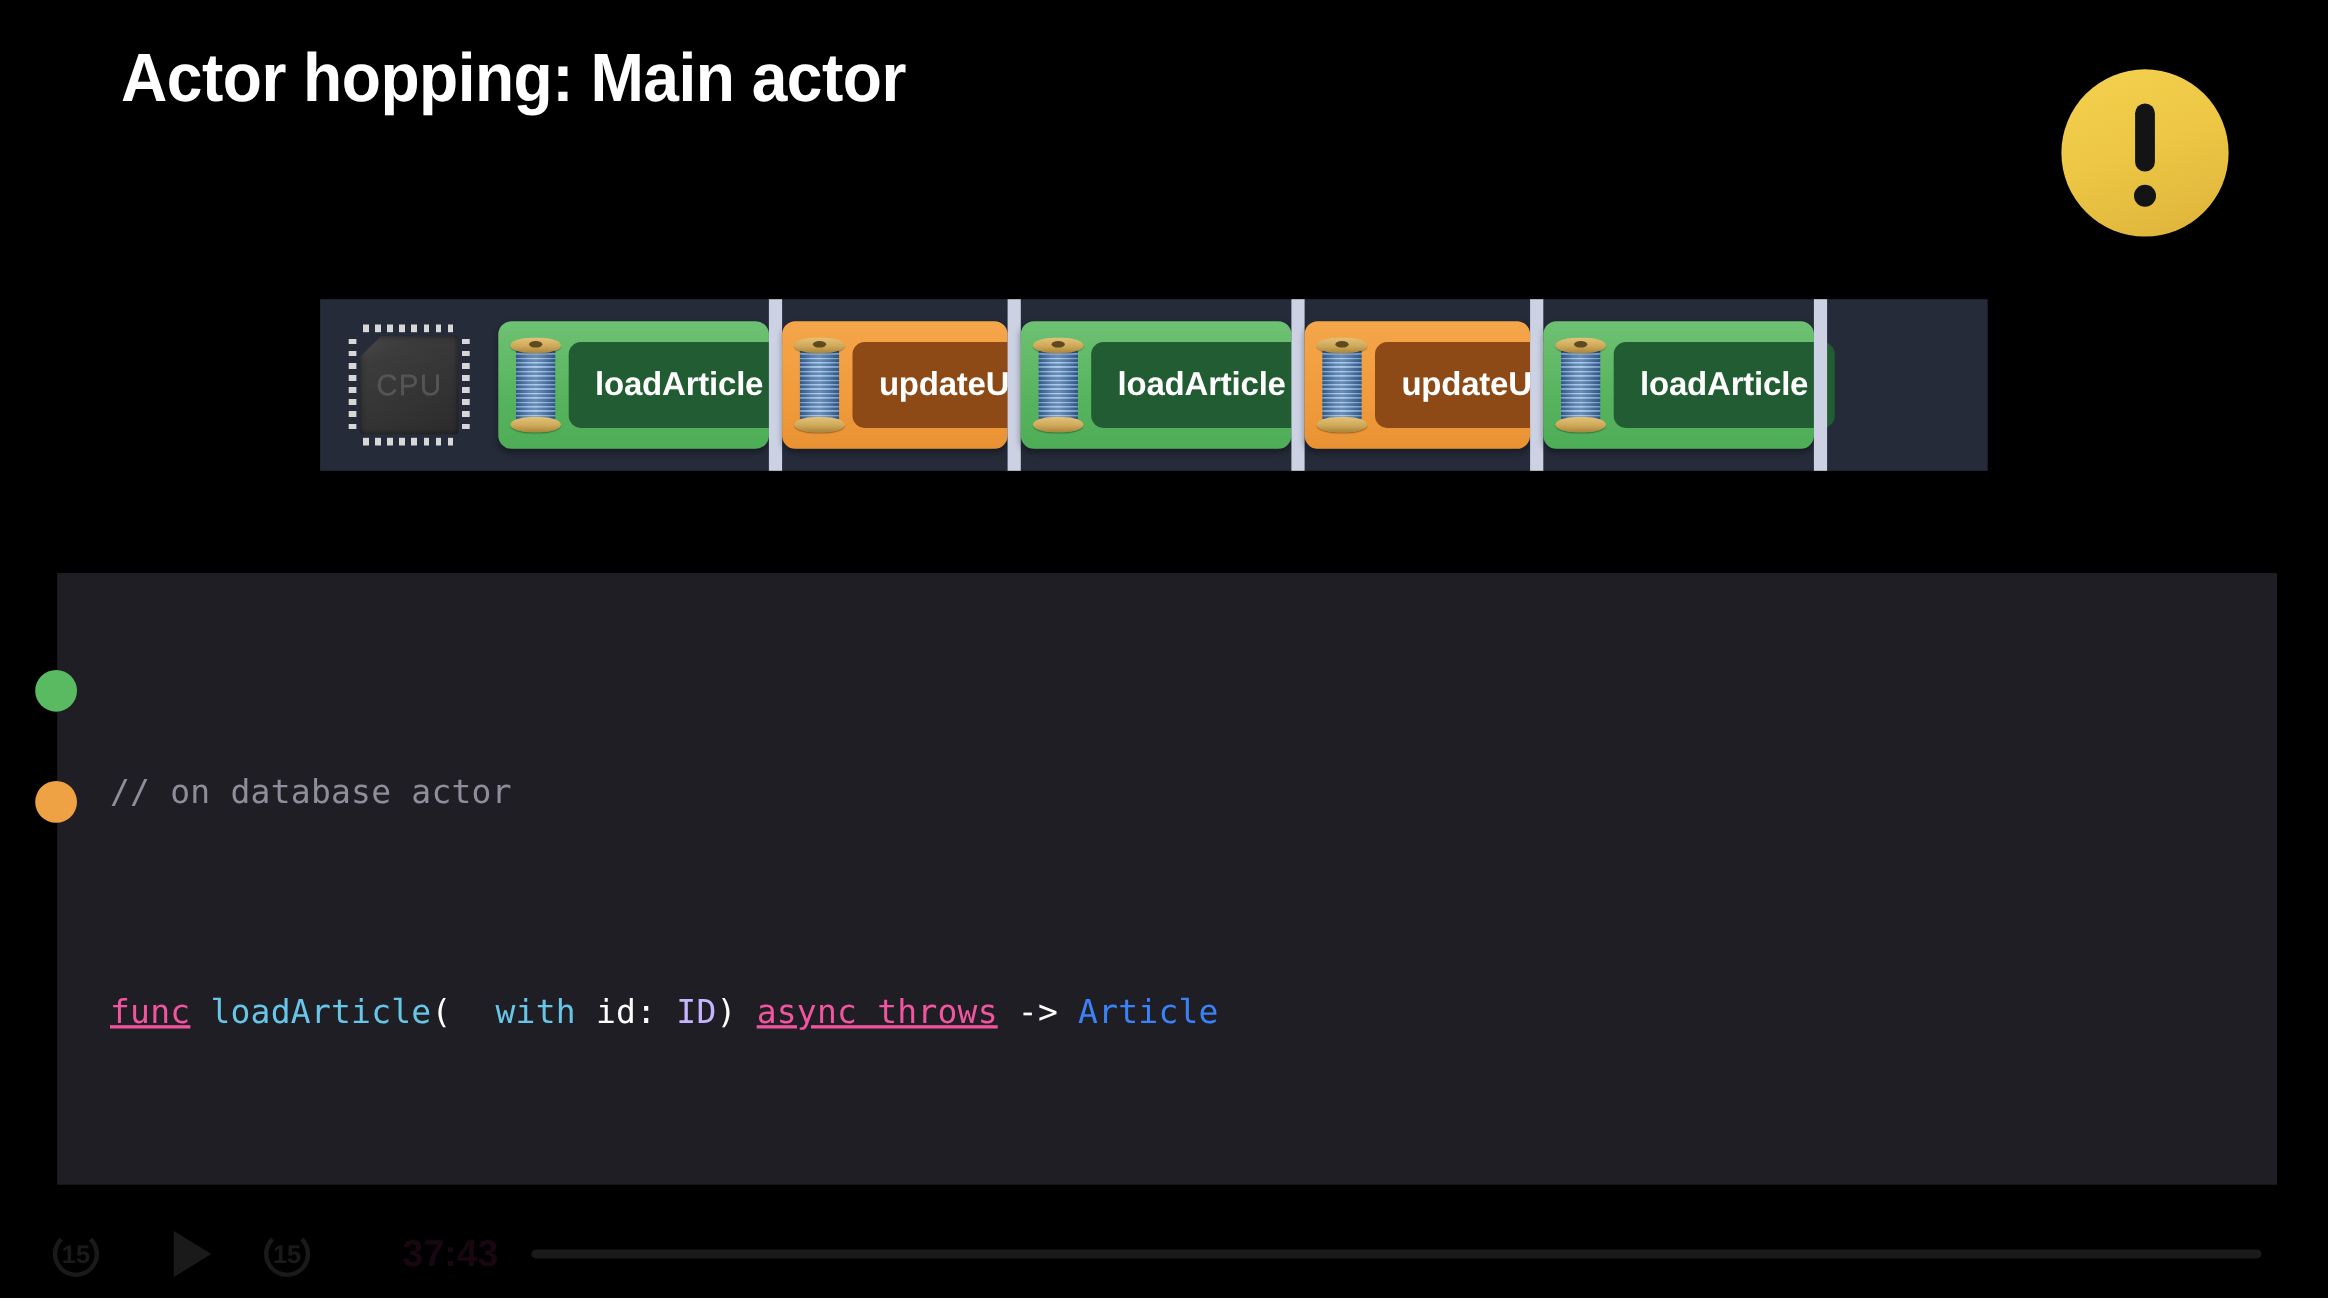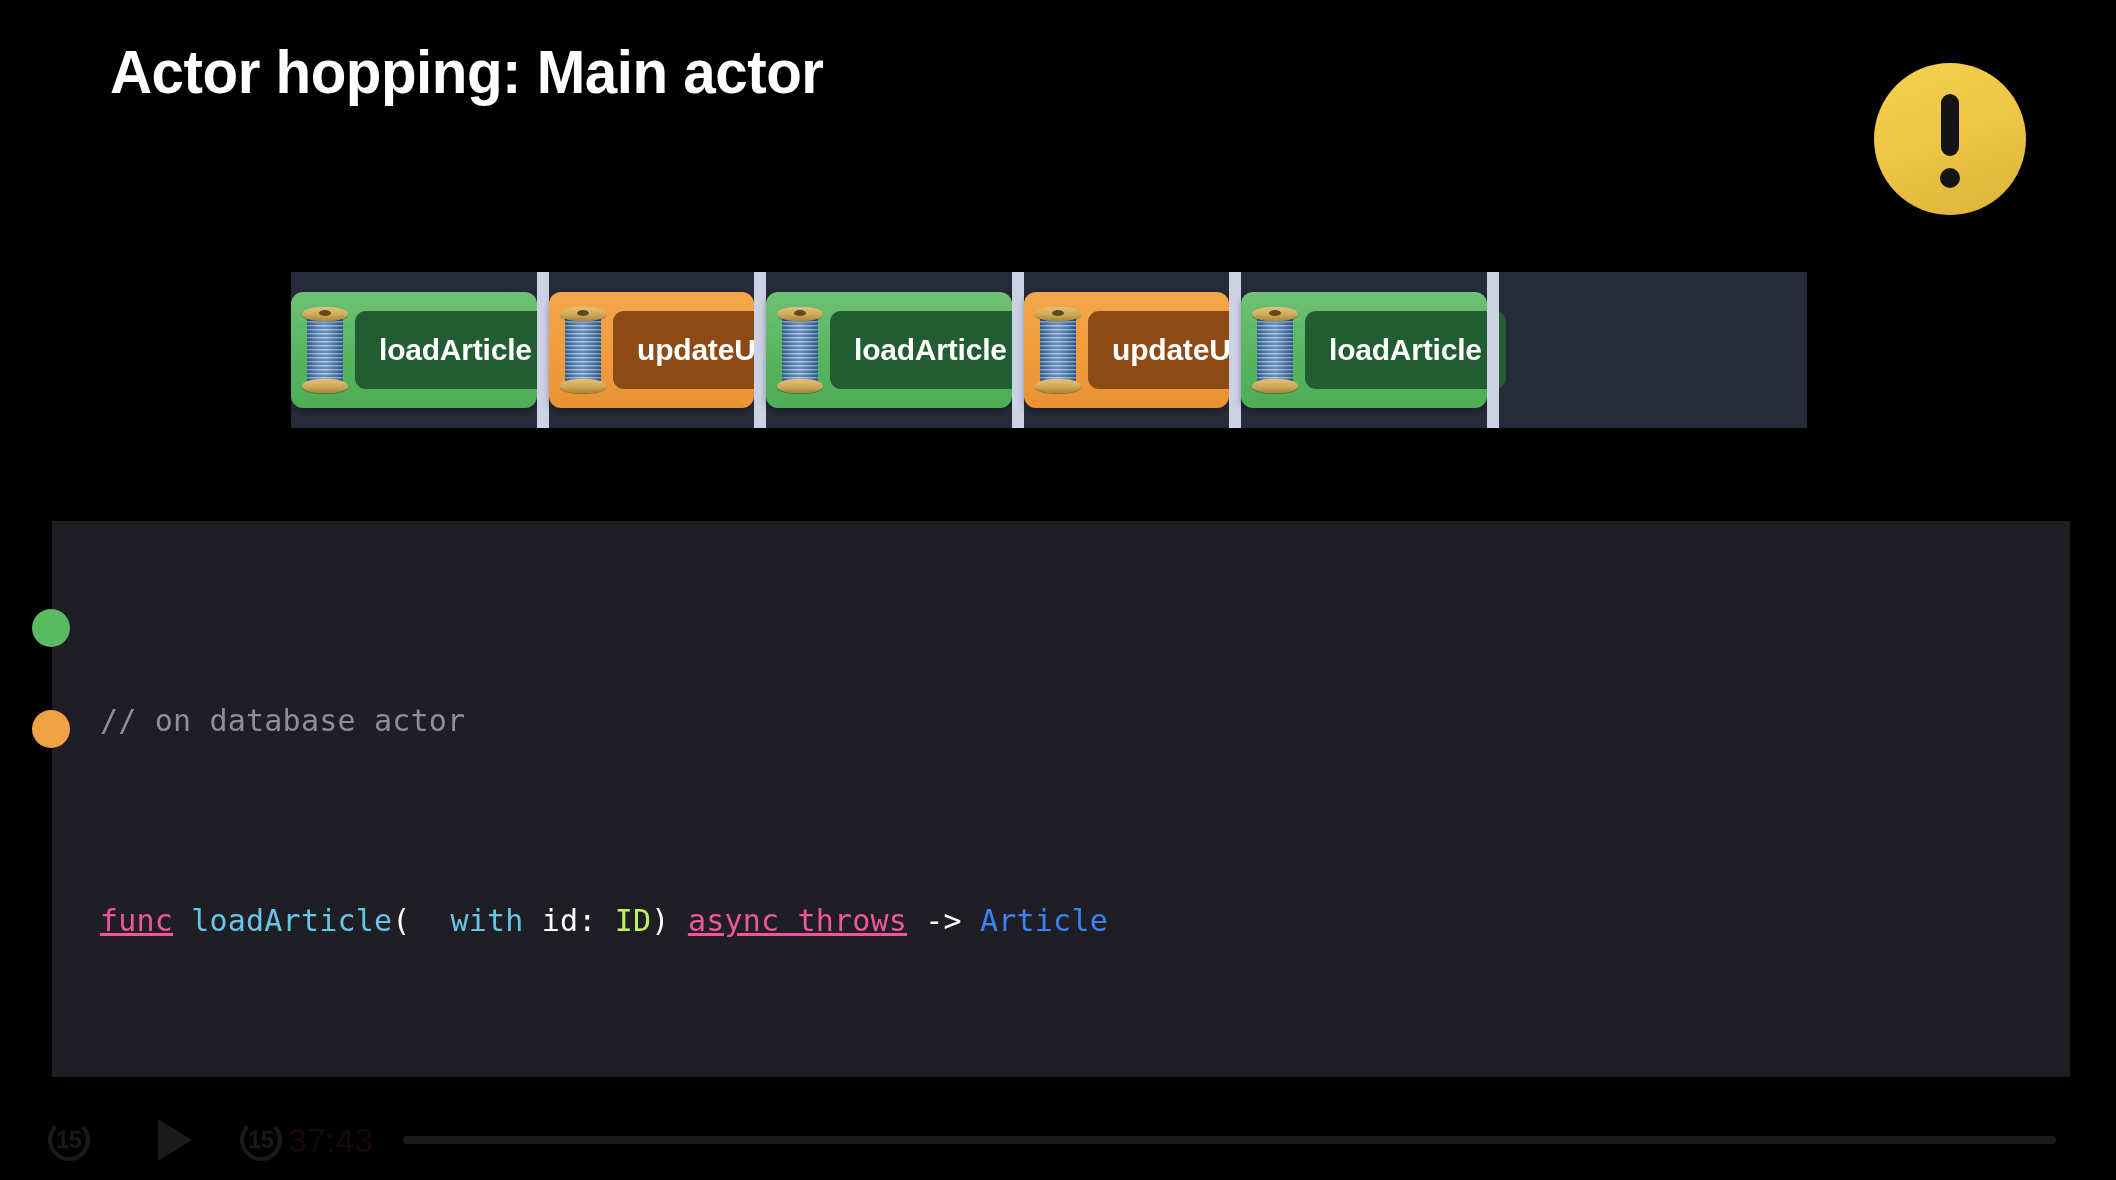--- a/index.html
+++ b/index.html
@@ -231,21 +231,21 @@
     letter-spacing: 0.2px;
   }
   .code-line { height: 50px; }
 
   
   .t-comment { color: #8e8e9b; }
   .t-kw      { color: #f2559f; text-decoration: underline; }
   .t-decl    { color: #67c5e8; }
   .t-param   { color: #67c5e8; margin-left: 40px; }
   .t-type    { color: #3b82f6; }
-  .t-generic { color: #bef264; }
+  .t-generic { color: #c4b5fd; }
   .t-plain   { color: #ffffff; }
 
   
   .bullet {
     position: absolute;
     width: 38px;
     height: 38px;
     border-radius: 50%;
   }
   .bullet-green  { left: 32px; top: 609px; background: #5aba62; }
@@ -290,23 +290,24 @@
   }
   .vc-play {
     width: 0; height: 0;
     border-left: 34px solid #ffffff;
     border-top: 21px solid transparent;
     border-bottom: 21px solid transparent;
     margin-left: 62px;
     flex: 0 0 auto;
   }
   .vc-time {
+    margin-left: 78px;
     font-family: "Liberation Sans", sans-serif;
     font-size: 34px;
-    font-weight: normal;
+    font-weight: bold;
     color: #ec4899;
     flex: 0 0 auto;
   }
   .vc-track {
     margin-left: 30px;
     height: 8px;
     border-radius: 4px;
     background: #ffffff;
     flex: 1 1 auto;
     margin-right: 60px;
@@ -317,20 +318,30 @@
 
 <div class="slide-title">Actor hopping: Main actor</div>
 
 <div class="warning-badge">
   <div class="bang-stem"></div>
   <div class="bang-dot"></div>
 </div>
 
 <div class="timeline">
 
+  <div class="cpu-slot">
+    <div class="cpu-chip">
+      <div class="pins pins-top"></div>
+      <div class="pins pins-bottom"></div>
+      <div class="pins pins-left"></div>
+      <div class="pins pins-right"></div>
+      <div class="chip-body"></div>
+      <div class="chip-label">CPU</div>
+    </div>
+  </div>
 
   <div class="seg green" style="width:246px">
     <div class="spool">
       <div class="thread"></div>
       <div class="disc disc-bottom"></div>
       <div class="disc disc-top"></div>
       <div class="hole"></div>
     </div>
     <div class="chip-pill">loadArticle</div>
   </div>

